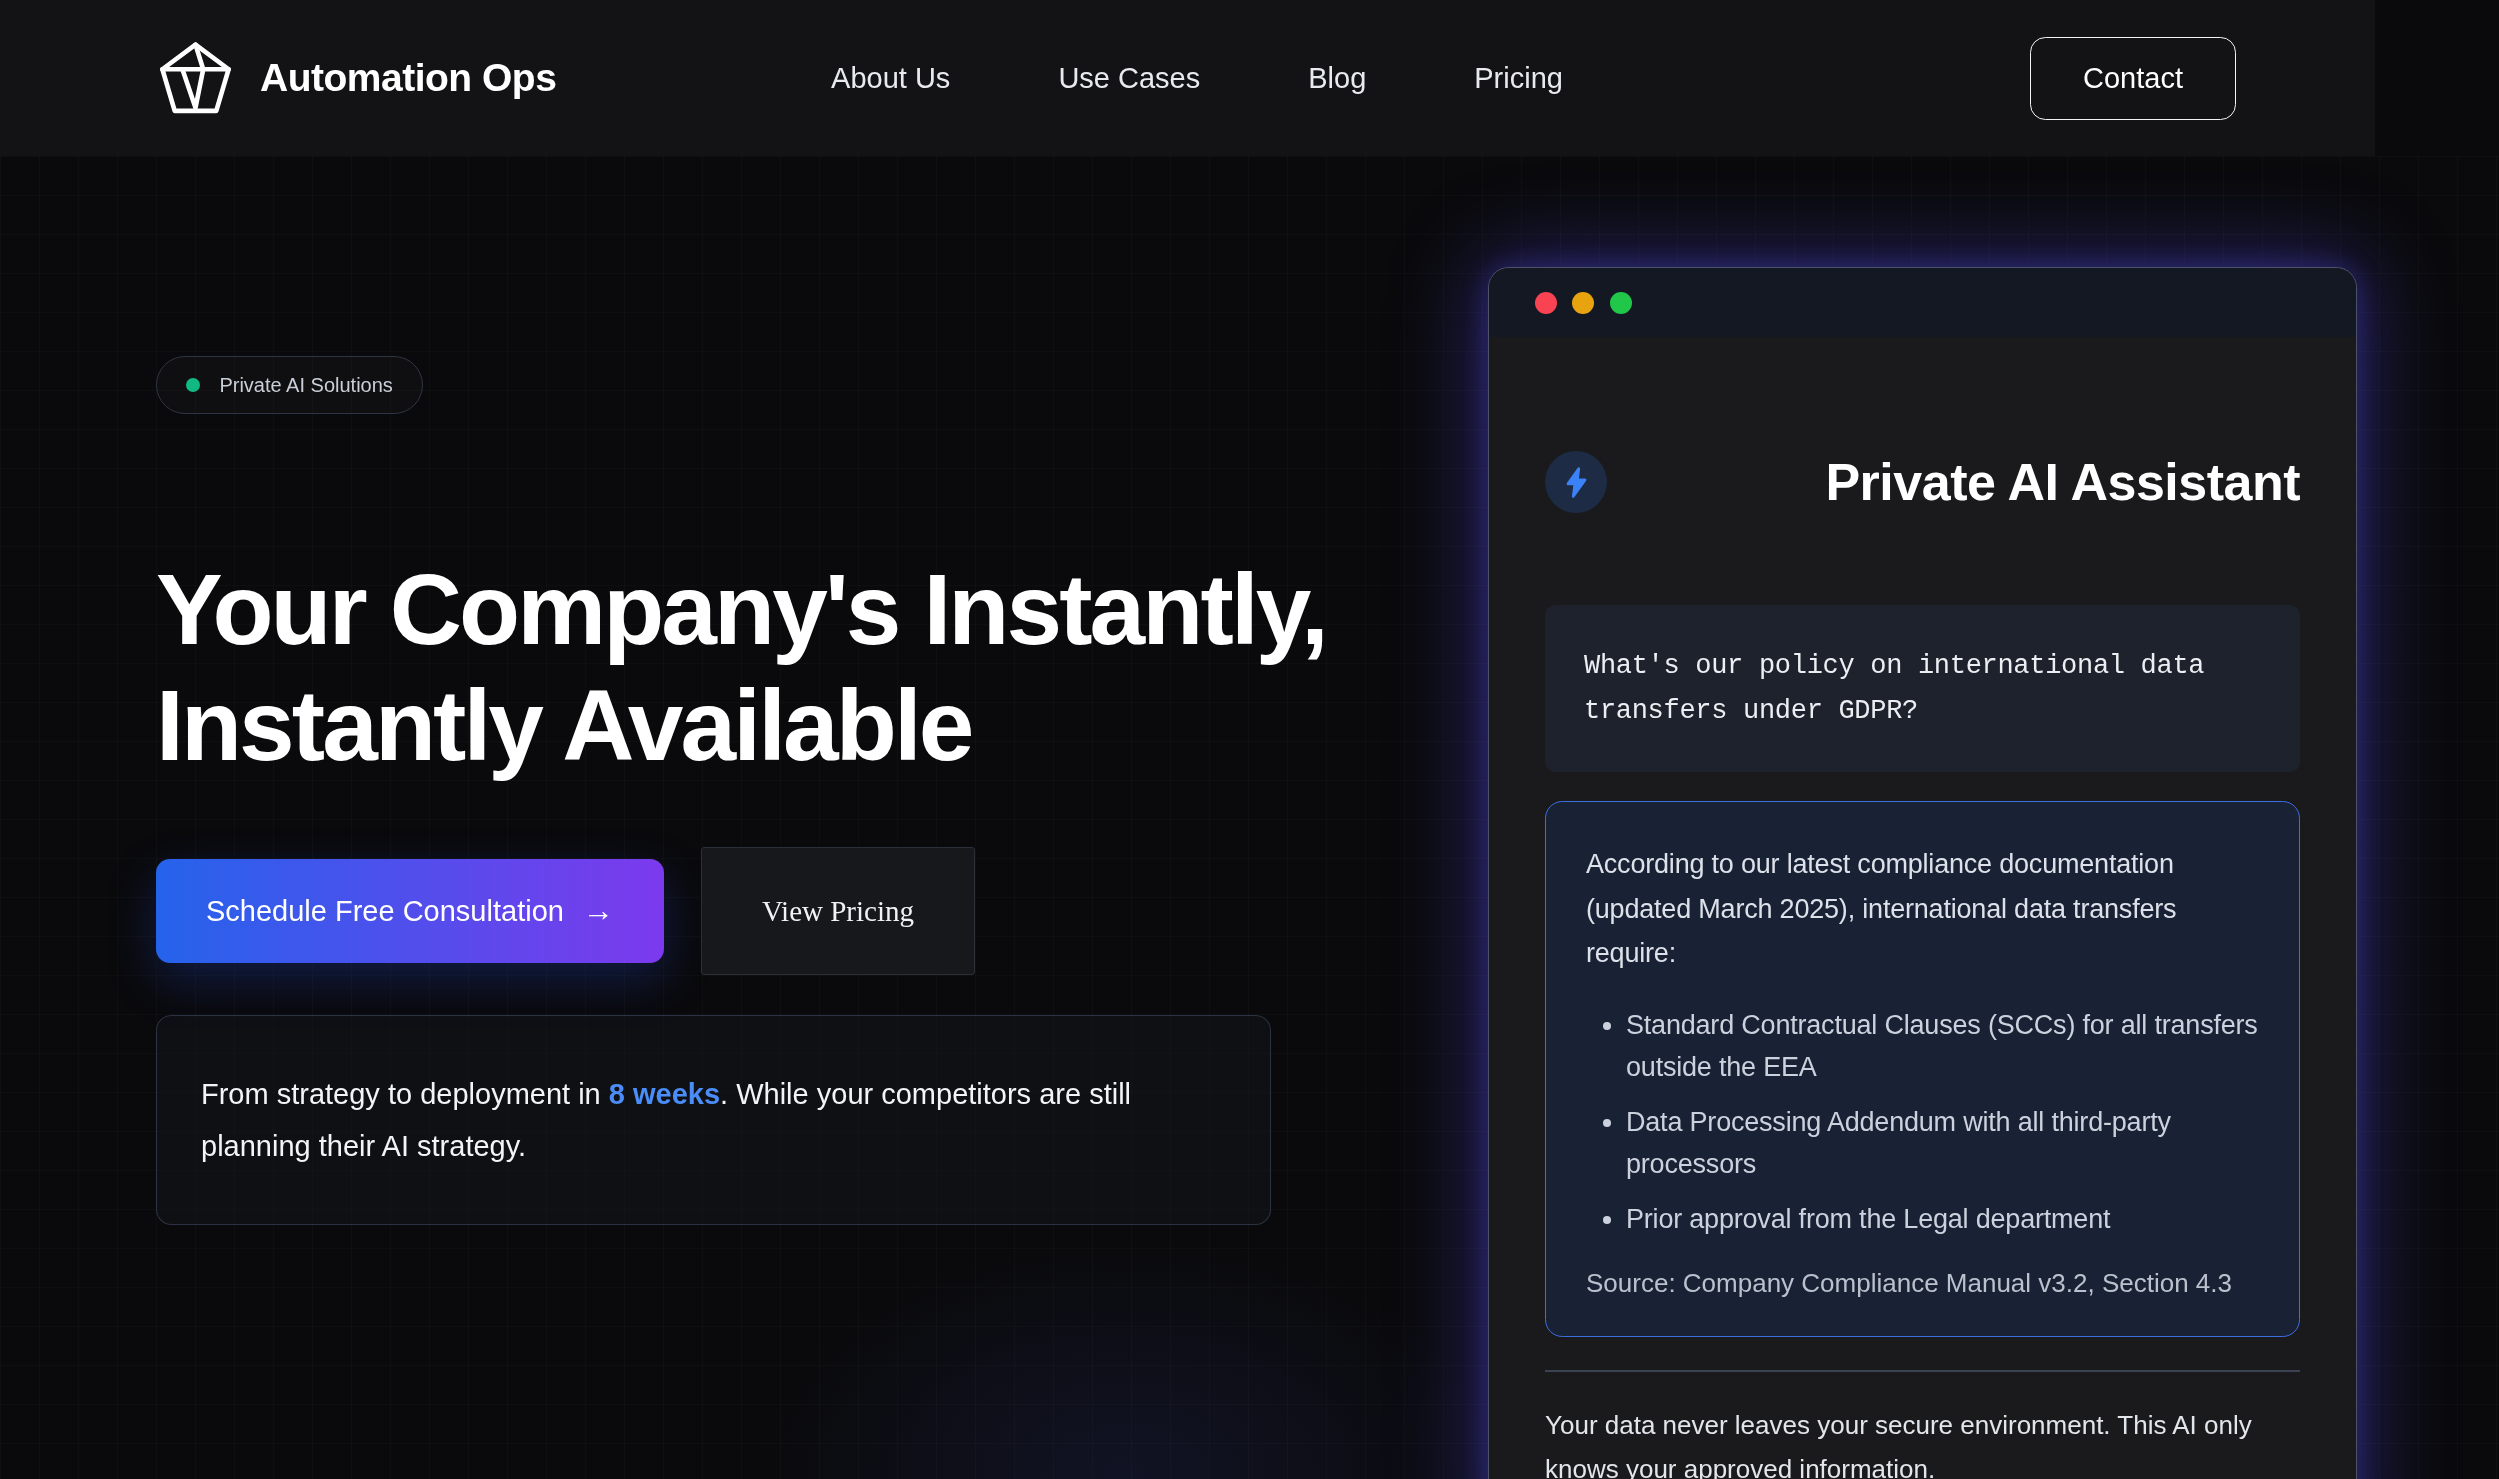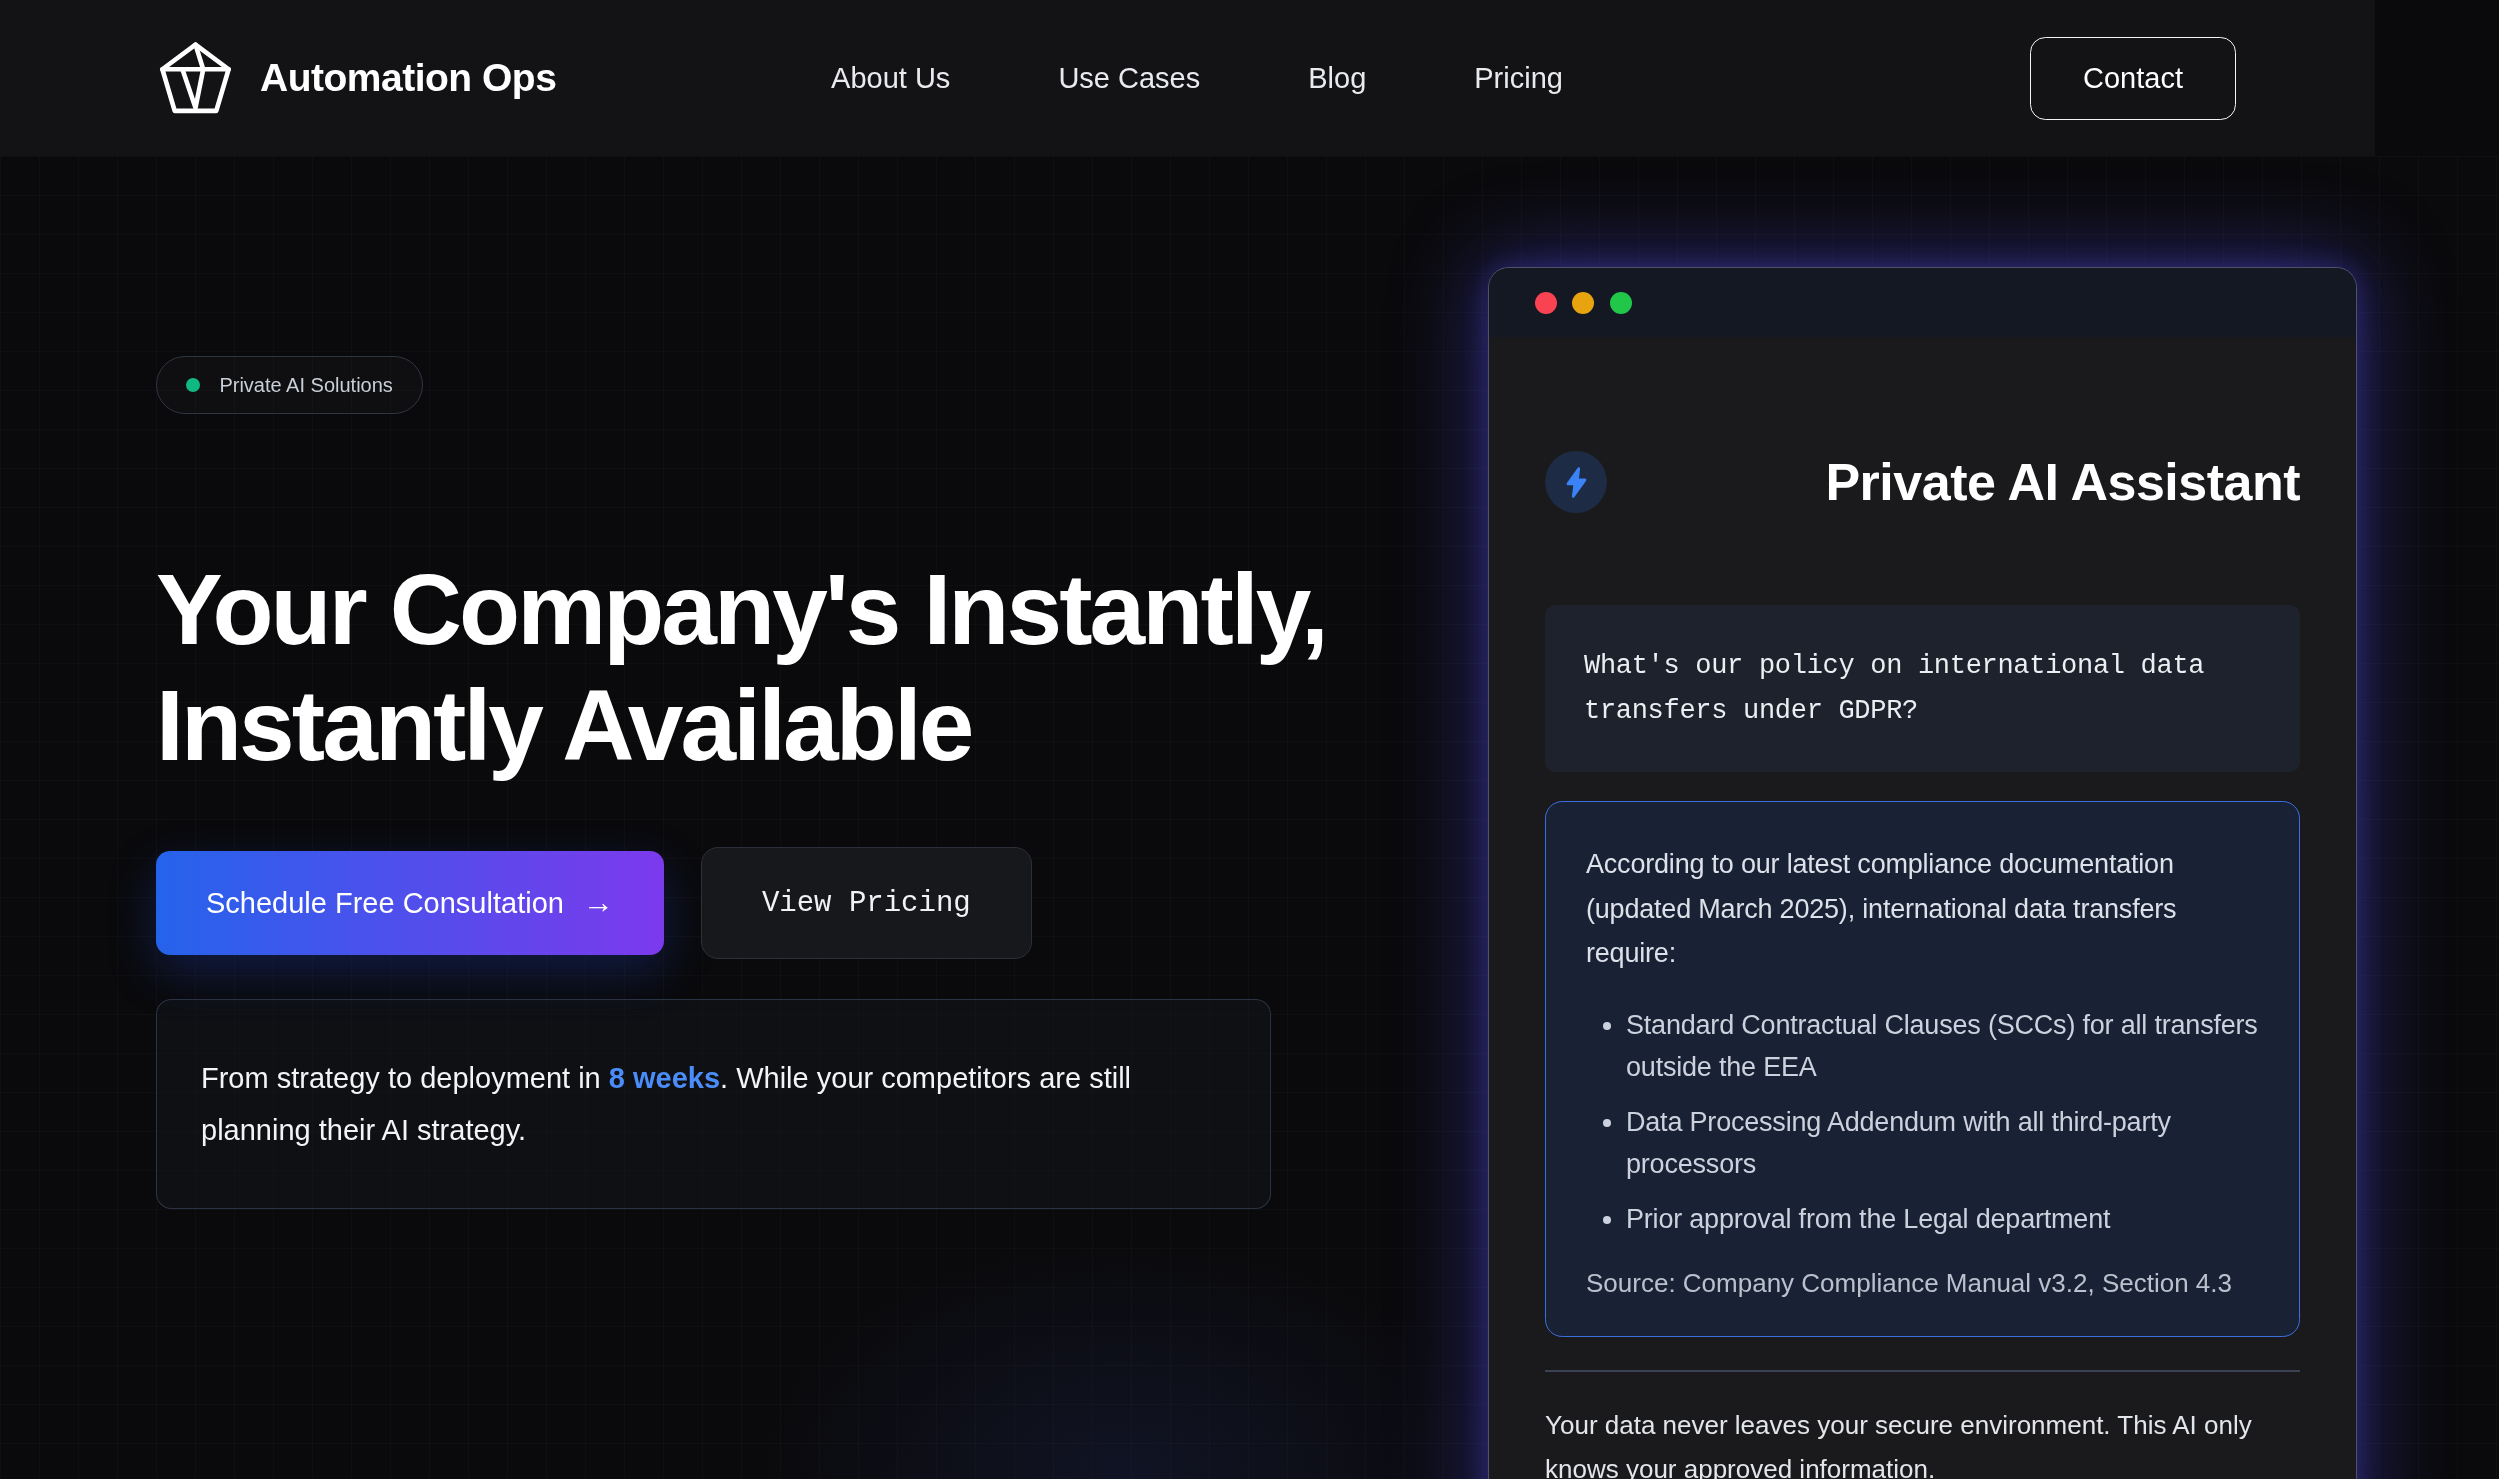--- a/index.html
+++ b/index.html
@@ -84,24 +84,24 @@
   .cta-row { margin-top: 64px; display: flex; gap: 37px; align-items: center; }
   .primary-cta {
     height: 104px; padding: 0 50px; border: none; border-radius: 14px;
     display: inline-flex; align-items: center; gap: 19px;
     background: linear-gradient(90deg, #2563eb 0%, #7c3aed 100%);
     color: #ffffff; font-size: 29px; font-family: inherit; cursor: pointer;
     box-shadow: 0 17.3px 48px rgba(37,80,235,0.25);
   }
   .primary-cta .arrow { font-size: 31px; }
   .secondary-cta {
-    height: 112px; padding: 0 60px; border-radius: 17px;
+    height: 128px; padding: 0 60px; border-radius: 3px;
     display: inline-flex; align-items: center;
     background: #17181c; border: 1px solid #2b2f38;
-    color: #f0f2f5; font-size: 29px; font-family: Liberation Mono, monospace; cursor: pointer;
+    color: #f0f2f5; font-size: 29px; font-family: Liberation Serif, serif; cursor: pointer;
   }
 
   .note-box {
     margin-top: 40px; width: 1115px;
     border: 1px solid rgba(96,116,156,0.35); border-radius: 15.4px;
     background: rgba(22,24,32,0.45);
     padding: 52px 44px;
   }
   .note-text { font-size: 29px; line-height: 1.8; color: #f2f4f7; }
   .note-text .highlight { color: #4b8df8; font-weight: 600; }

